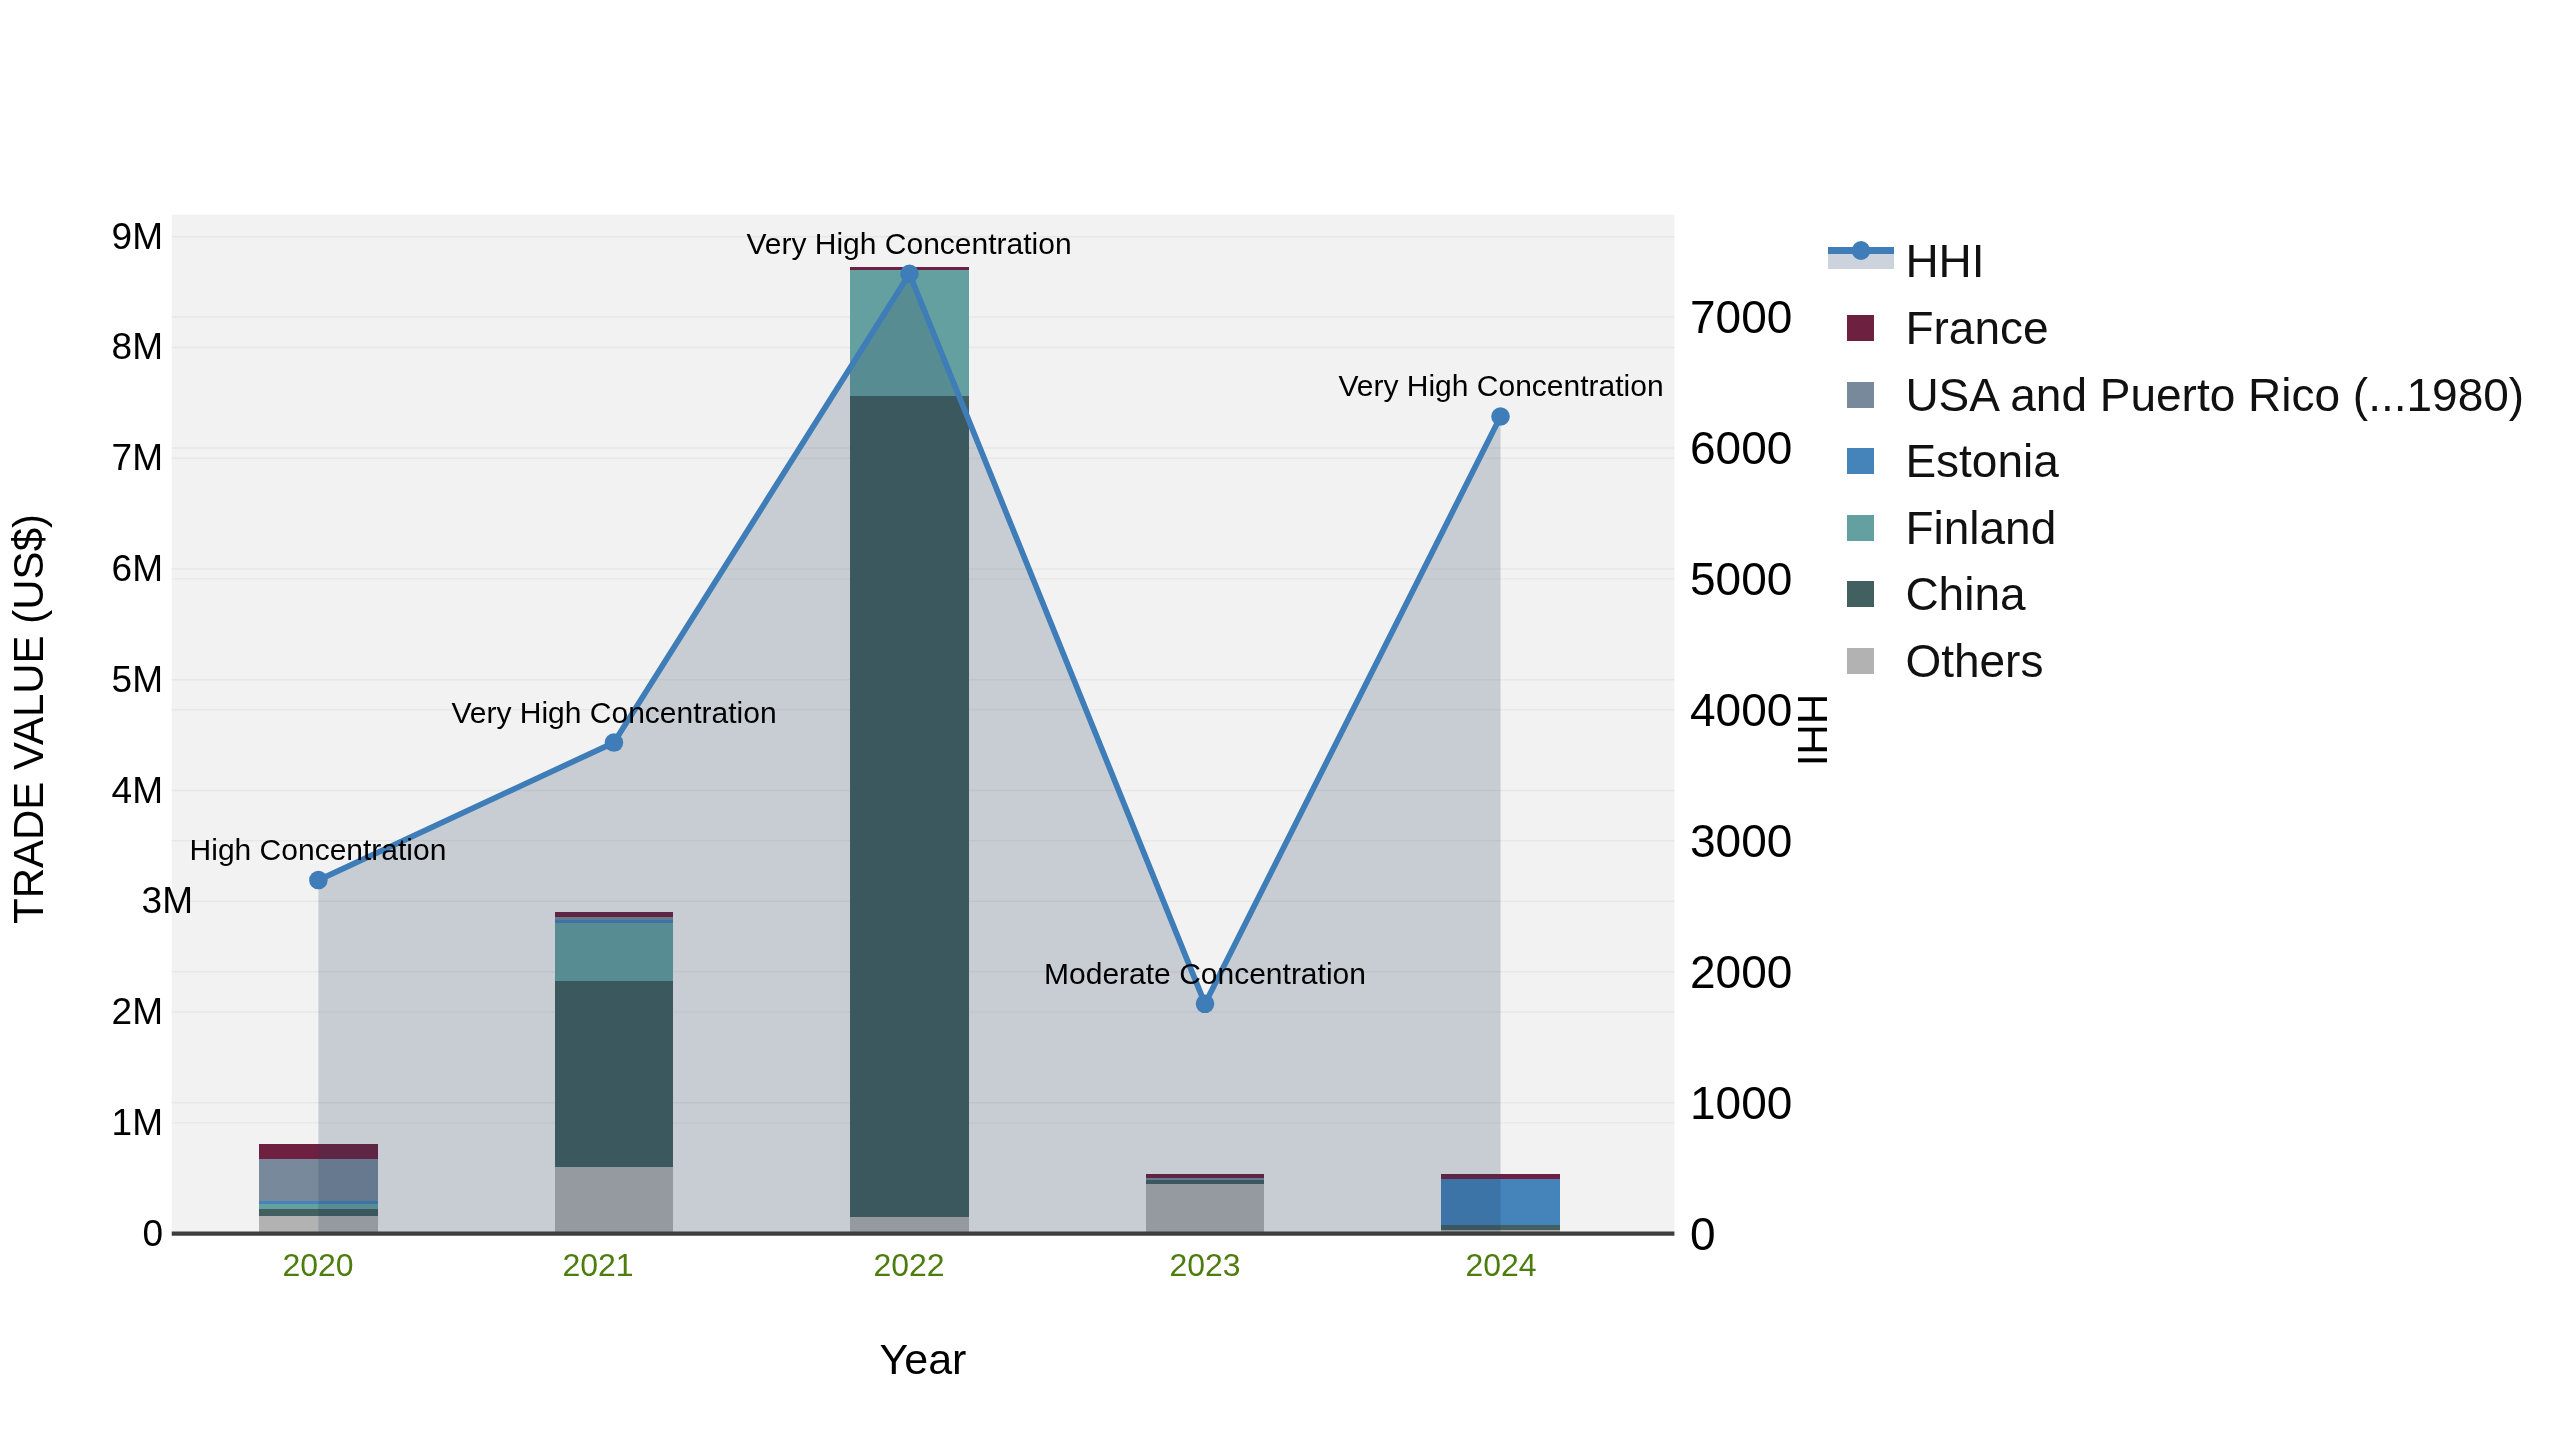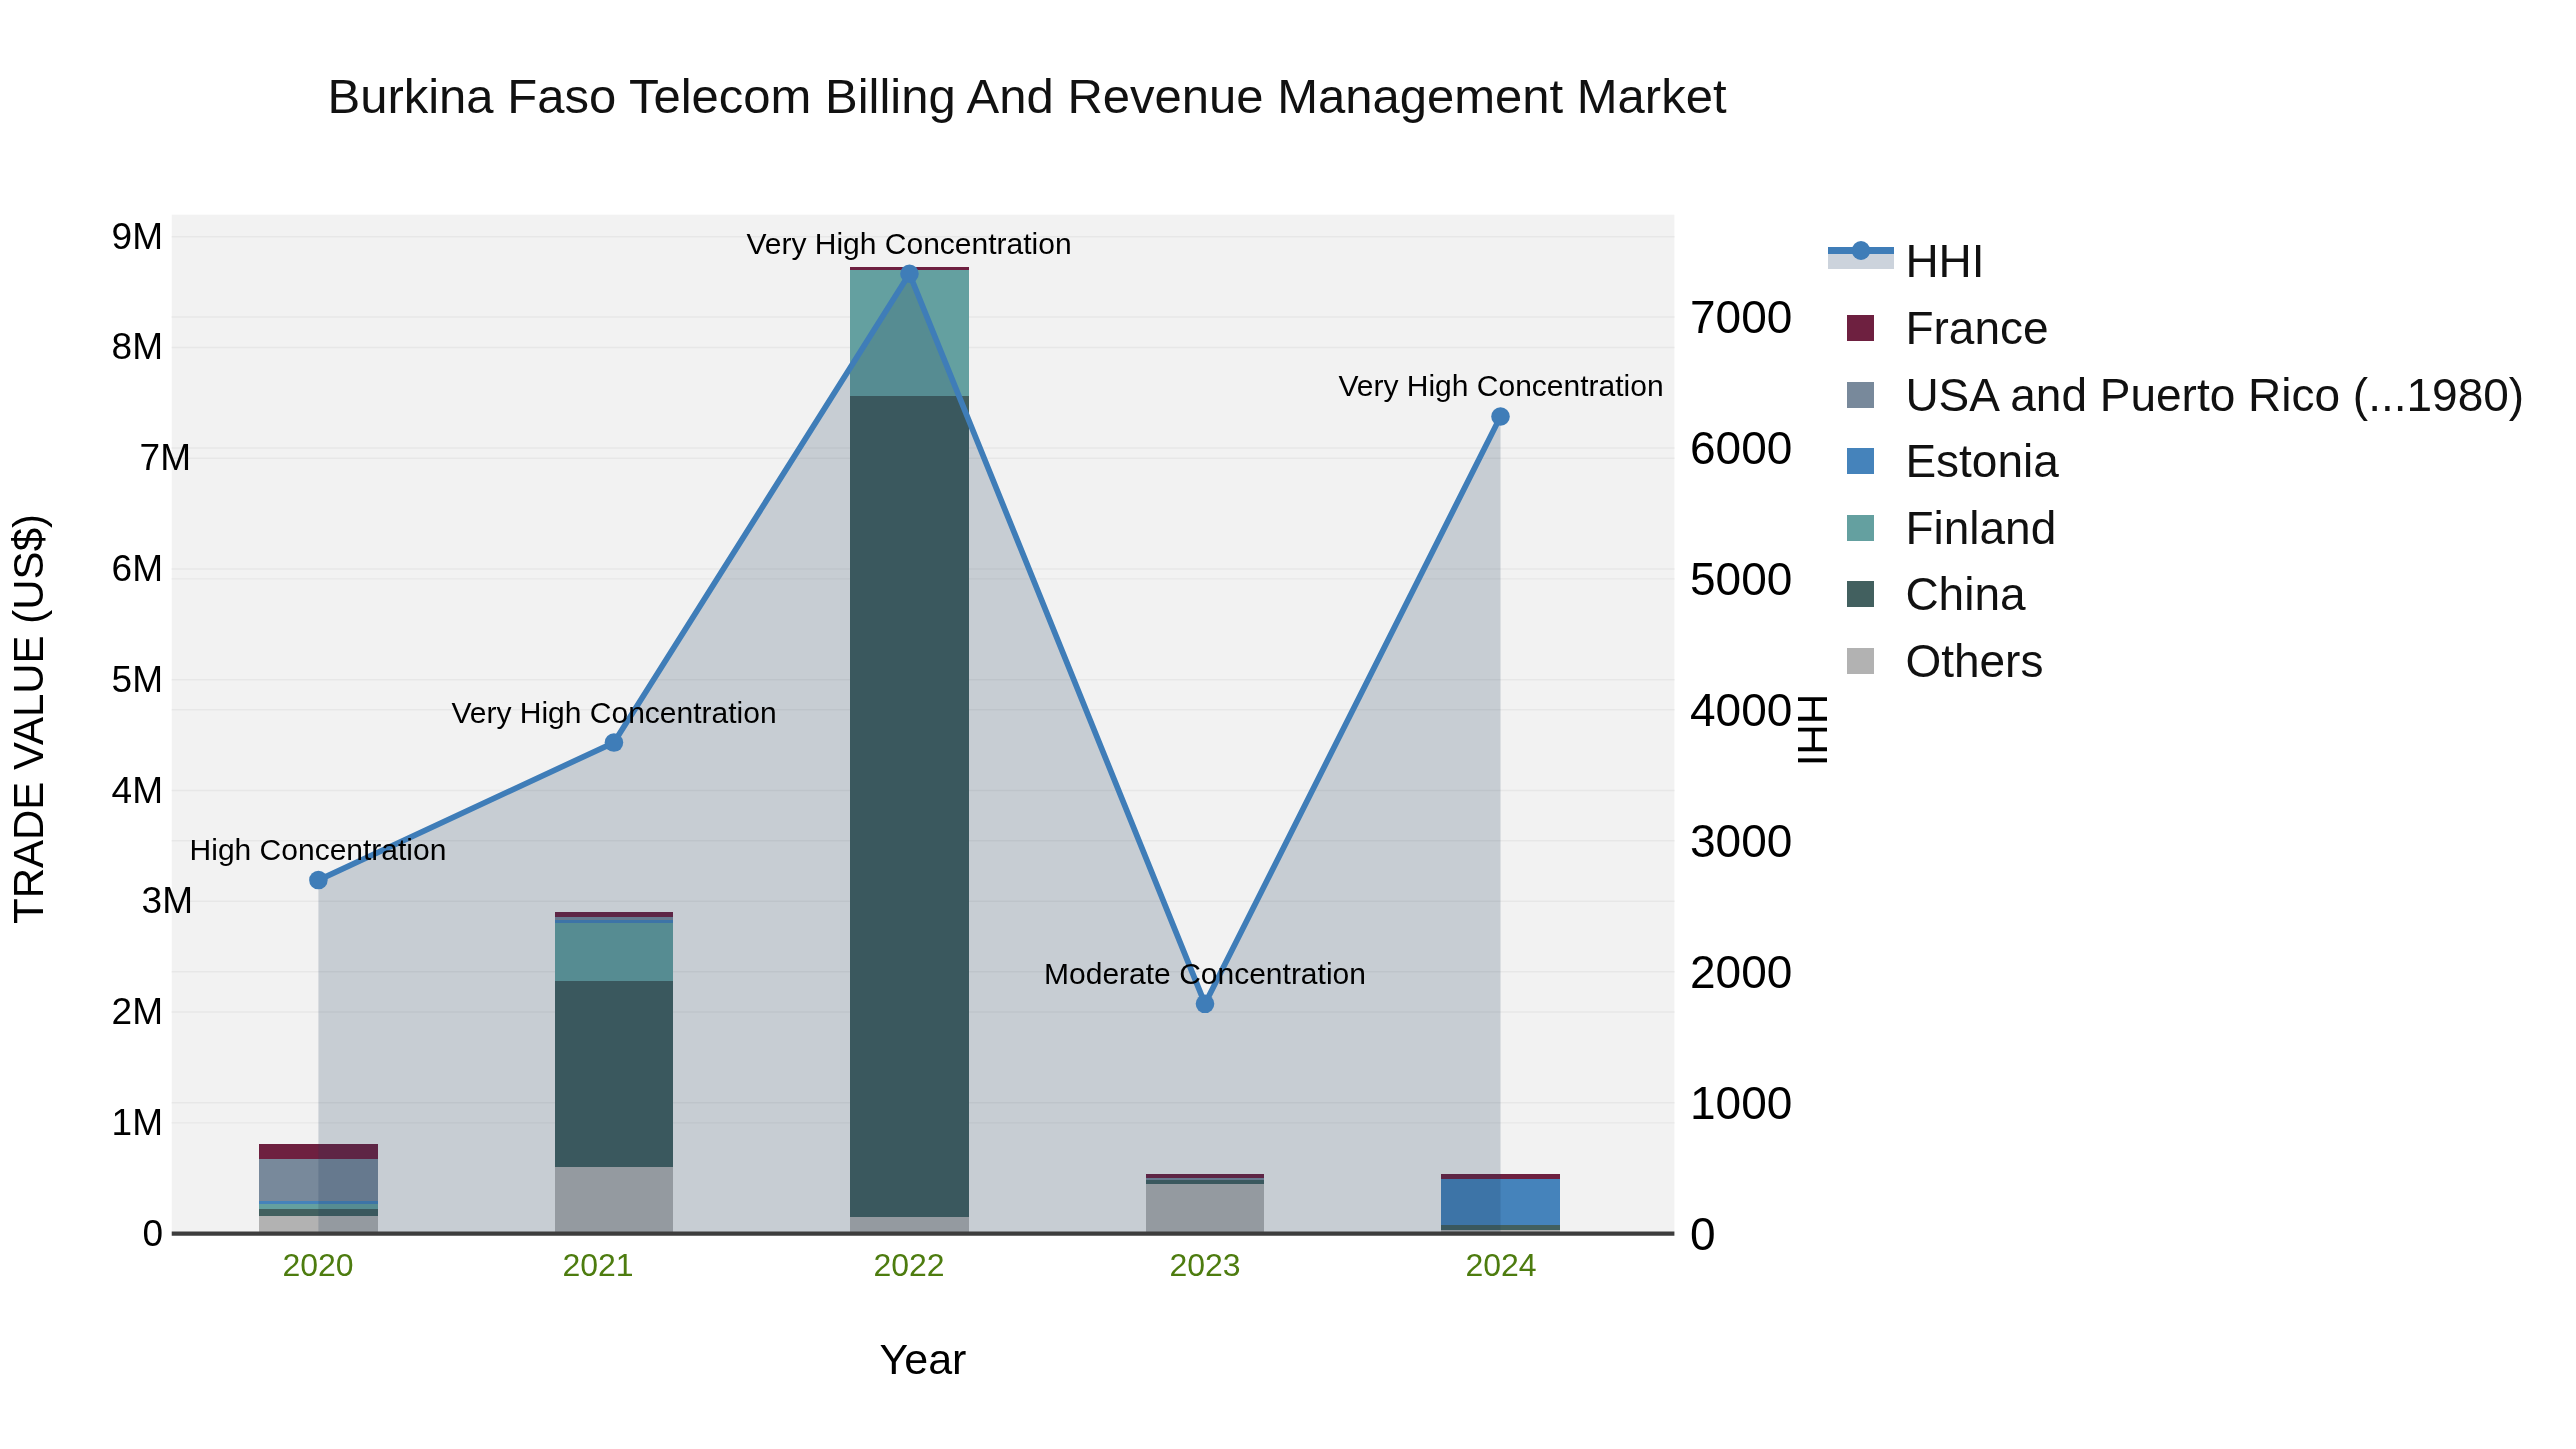--- a/index.html
+++ b/index.html
@@ -62,21 +62,20 @@
     position:absolute;left:23.6px;top:6.4px;width:18.6px;height:18.6px;border-radius:50%;
   }
   .legend-label{
     margin-left:11.4px;font-size:46px;white-space:nowrap;color:#111;
   }
 </style>
 </head>
 <body>
 
 <div id="chart-root">
-  <div class="title-line" style="top:68px;">Burkina Faso Telecom Billing And Revenue Management Market</div>
 
   <svg id="chart-svg" width="2576" height="1449" viewBox="0 0 3600 2025">
       <rect x="240" y="300" width="2100" height="1424" fill="#f2f2f2"></rect>
       <line x1="240" x2="2340" y1="1569.2" y2="1569.2" stroke="#e7e7e7" stroke-width="2"></line>
       <line x1="240" x2="2340" y1="1414.4" y2="1414.4" stroke="#e7e7e7" stroke-width="2"></line>
       <line x1="240" x2="2340" y1="1259.6" y2="1259.6" stroke="#e7e7e7" stroke-width="2"></line>
       <line x1="240" x2="2340" y1="1104.8" y2="1104.8" stroke="#e7e7e7" stroke-width="2"></line>
       <line x1="240" x2="2340" y1="950" y2="950" stroke="#e7e7e7" stroke-width="2"></line>
       <line x1="240" x2="2340" y1="795.1999999999999" y2="795.1999999999999" stroke="#e7e7e7" stroke-width="2"></line>
       <line x1="240" x2="2340" y1="640.3999999999999" y2="640.3999999999999" stroke="#e7e7e7" stroke-width="2"></line>
@@ -127,21 +126,21 @@
     <div class="axis-title-left" style="left:29px;top:719px;">TRADE VALUE (US$)</div>
     <div class="axis-title-right" style="left:1812px;top:730px;">HHI</div>
     <div class="axis-title-x" style="left:923px;top:1359px;">Year</div>
   <div class="tick-left" style="left: 163px; top: 1234px;">0</div>
       <div class="tick-left" style="left: 163px; top: 1123px;">1M</div>
       <div class="tick-left" style="left: 163px; top: 1012px;">2M</div>
       <div class="tick-left" style="left: 163px; top: 901px; margin-left: 30px;">3M</div>
       <div class="tick-left" style="left: 163px; top: 791px;">4M</div>
       <div class="tick-left" style="left: 163px; top: 680px;">5M</div>
       <div class="tick-left" style="left: 163px; top: 569px;">6M</div>
-      <div class="tick-left" style="left: 163px; top: 458px; margin-left: 28px;">7M</div>
+      <div class="tick-left" style="left: 163px; top: 458px;">7M</div>
       <div class="tick-left" style="left: 163px; top: 347px;">8M</div>
       <div class="tick-left" style="left: 163px; top: 237px;">9M</div>
       <div class="tick-right" style="left: 1690px; top: 1234px;">0</div>
       <div class="tick-right" style="left: 1690px; top: 1103px;">1000</div>
       <div class="tick-right" style="left: 1690px; top: 972px;">2000</div>
       <div class="tick-right" style="left: 1690px; top: 841px;">3000</div>
       <div class="tick-right" style="left: 1690px; top: 710px;">4000</div>
       <div class="tick-right" style="left: 1690px; top: 579px;">5000</div>
       <div class="tick-right" style="left: 1690px; top: 448px;">6000</div>
       <div class="tick-right" style="left: 1690px; top: 317px;">7000</div>

